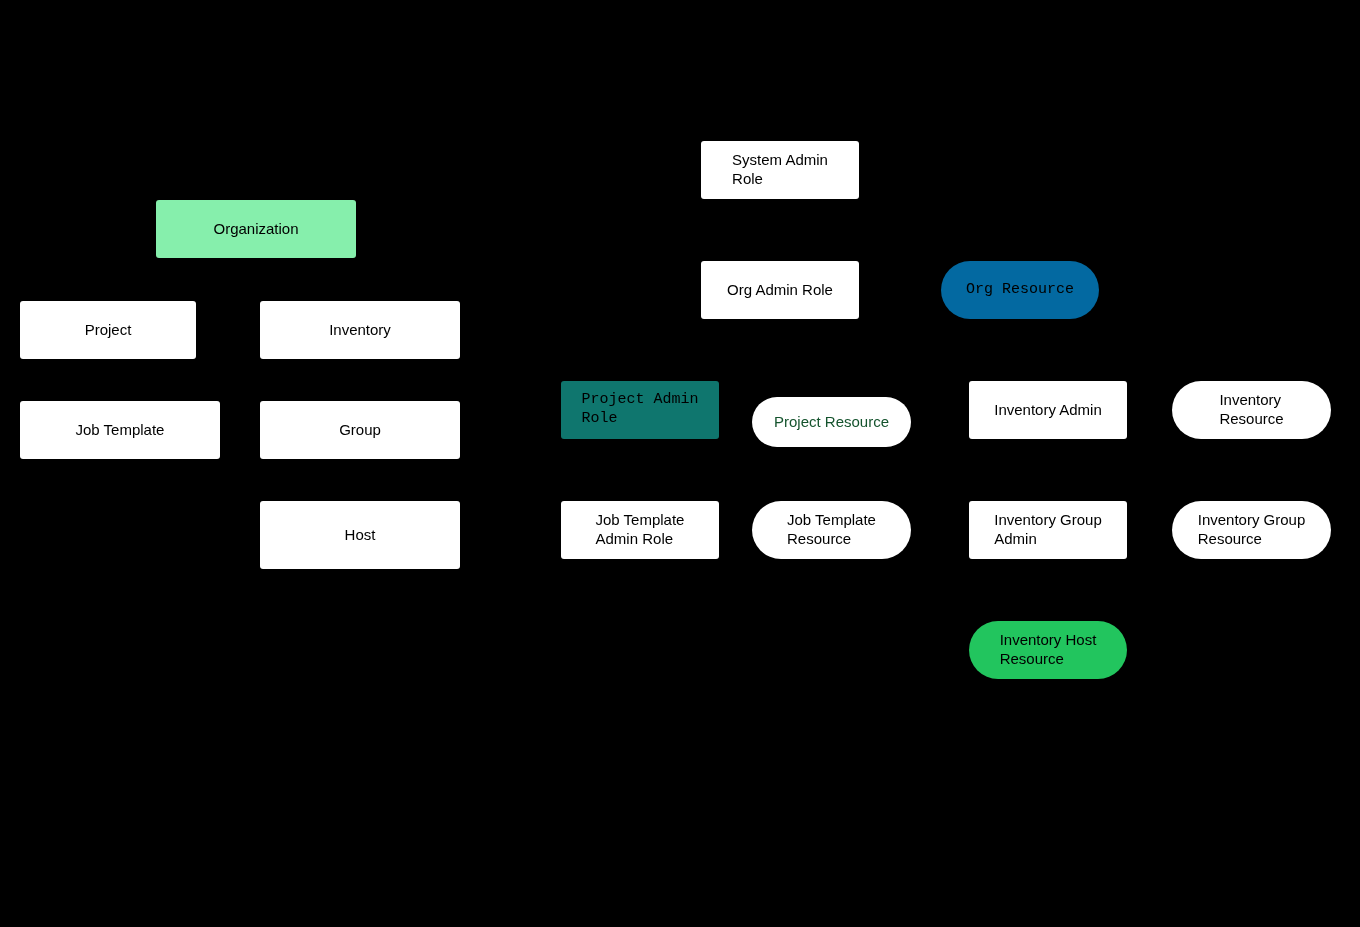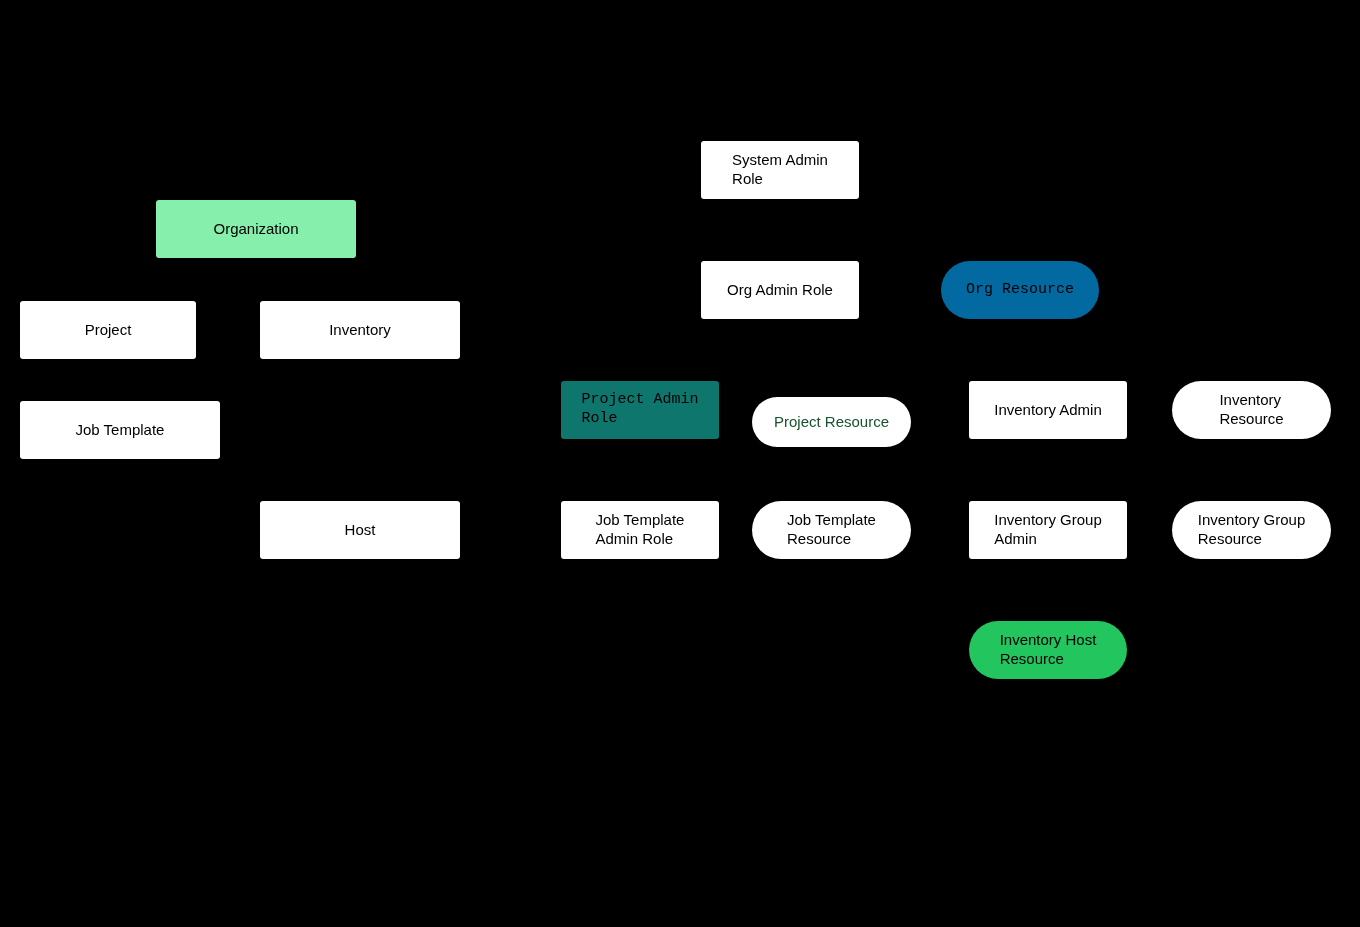--- a/index.html
+++ b/index.html
@@ -47,21 +47,24 @@
     </div>
     <div class="node rect" style="left: 20px; top: 301px; width: 176px; height: 58px; background: rgb(255, 255, 255); color: rgb(0, 0, 0);">
       <span>Project</span>
     </div>
     <div class="node rect" style="left: 260px; top: 301px; width: 200px; height: 58px; background: rgb(255, 255, 255); color: rgb(0, 0, 0);">
       <span>Inventory</span>
     </div>
     <div class="node rect" style="left: 20px; top: 401px; width: 200px; height: 58px; background: rgb(255, 255, 255); color: rgb(0, 0, 0);">
       <span>Job Template</span>
     </div>
-    <div class="node rect" style="left: 260px; top: 501px; width: 200px; height: 58px; background: rgb(255, 255, 255); color: rgb(0, 0, 0);">
+    <div class="node rect" style="left: 260px; top: 401px; width: 200px; height: 58px; background: rgb(255, 255, 255); color: rgb(0, 0, 0);">
+      <span>Group</span>
+    </div>
+    <div class="node rect" style="left: 260px; top: 501px; width: 200px; height: 68px; background: rgb(255, 255, 255); color: rgb(0, 0, 0);">
       <span>Host</span>
     </div>
     <div class="node rect" style="left: 701px; top: 141px; width: 158px; height: 58px; background: rgb(255, 255, 255); color: rgb(0, 0, 0);">
       <span>System Admin
 Role</span>
     </div>
     <div class="node rect" style="left: 701px; top: 261px; width: 158px; height: 58px; background: rgb(255, 255, 255); color: rgb(0, 0, 0);">
       <span>Org Admin Role</span>
     </div>
     <div class="node pill" style="left: 941px; top: 261px; width: 158px; height: 58px; background: #0369a1; color: rgb(0, 0, 0); font-family: Liberation Mono, monospace;">

